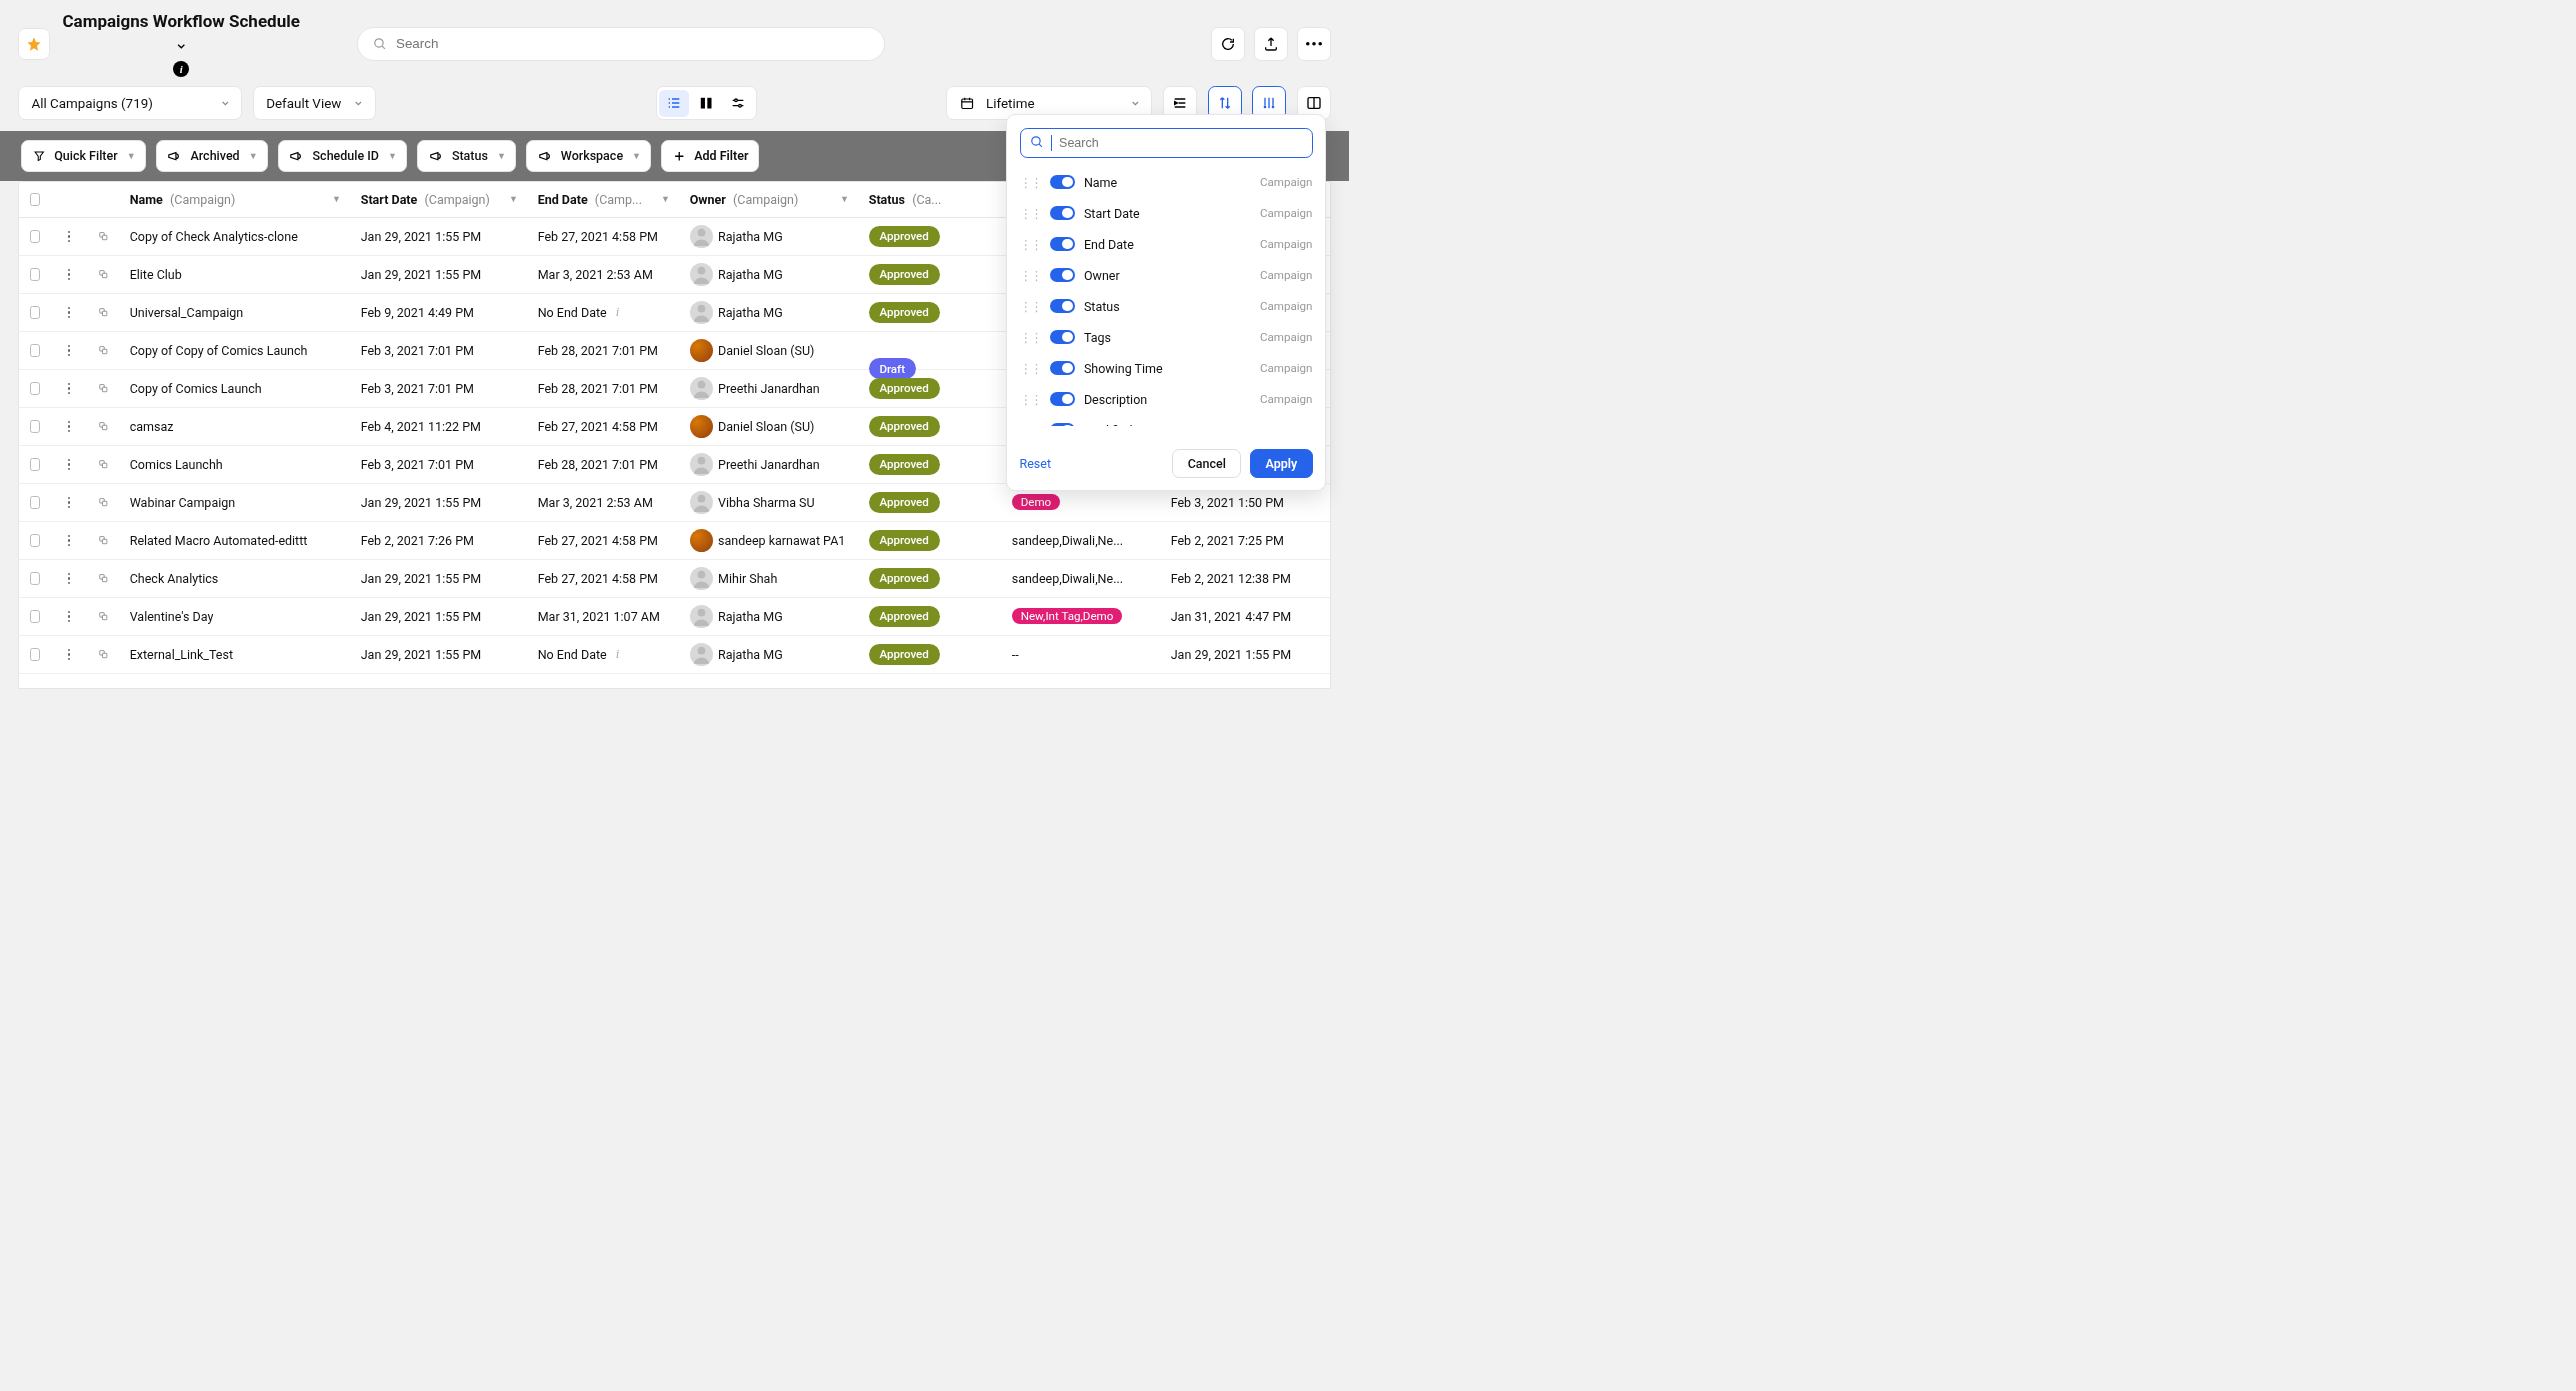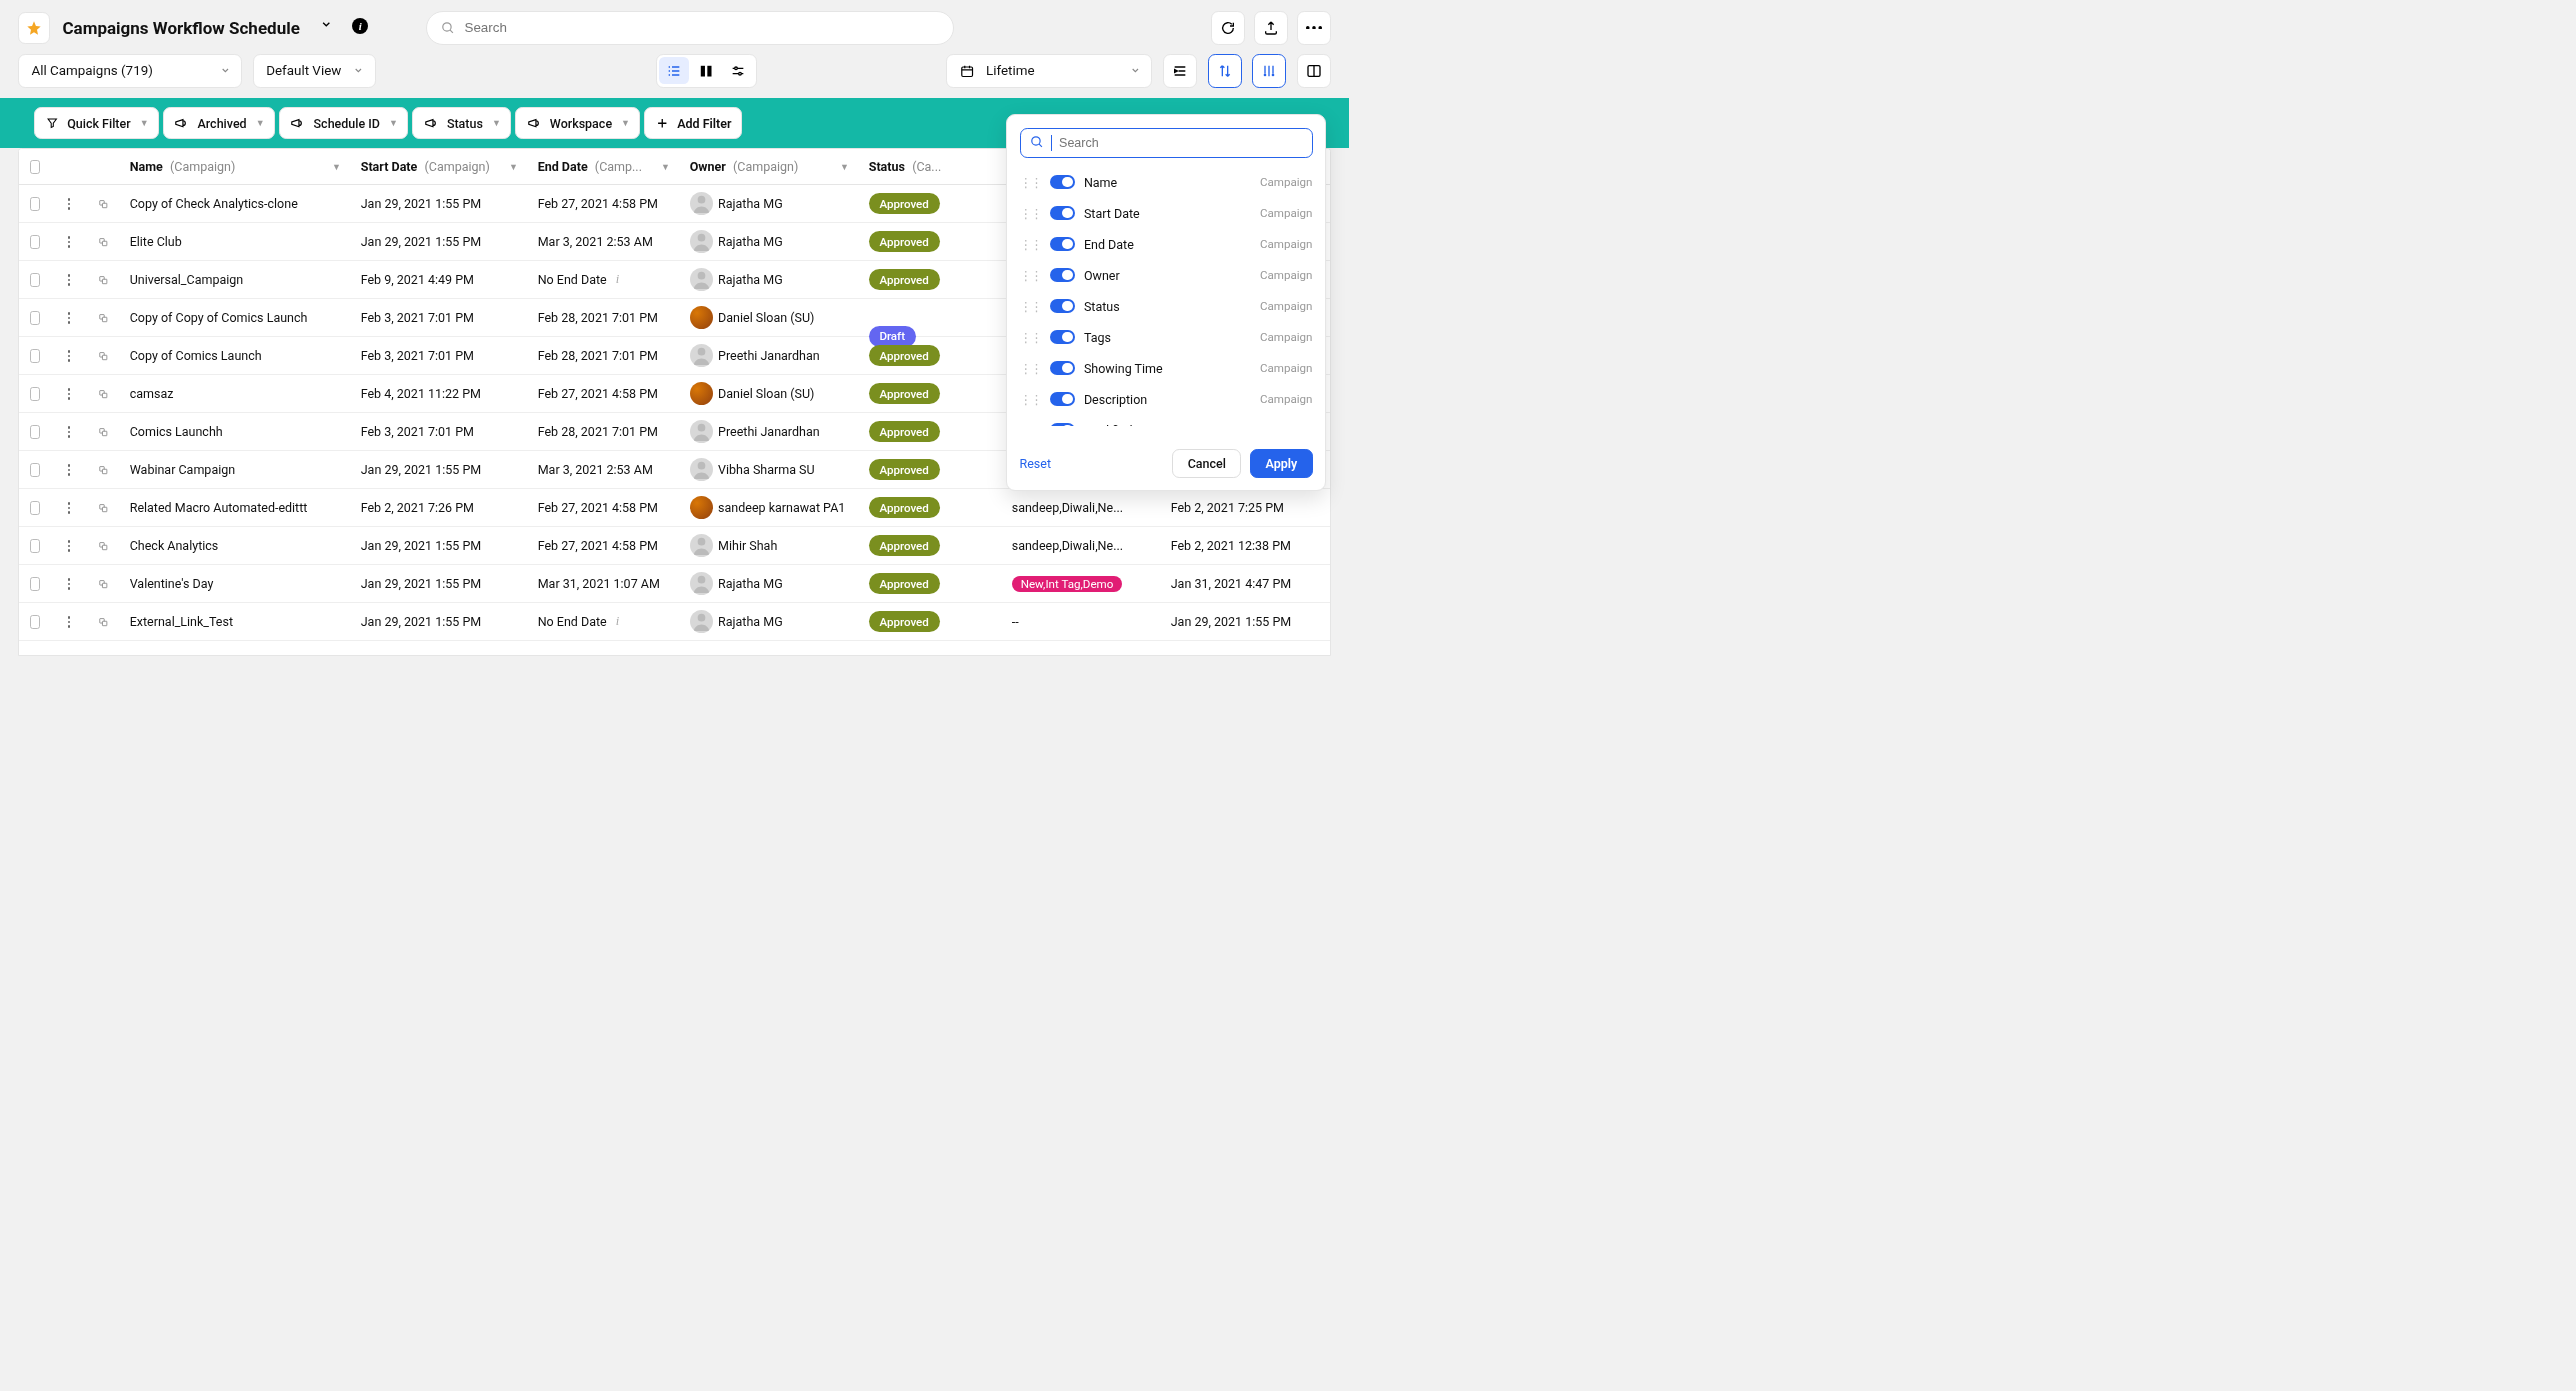--- a/index.html
+++ b/index.html
@@ -1,21 +1,21 @@
 <!DOCTYPE html>
 <html style="font-size:14.3px"><head>
 <meta charset="utf-8">
 <style>
 * { box-sizing: border-box; margin: 0; padding: 0; }
 body { font-family: -apple-system, BlinkMacSystemFont, "Segoe UI", Roboto, sans-serif; background: #f1f1f1; color: #111; font-size: 12.5px; }
 .app { width: 1349px; height: 726px; background: #f1f1f1; position: relative; overflow: hidden; }
 
 .topbar { display: flex; align-items: center; padding: 10.7px 18px 9px; gap: 12.5px; }
 .star-btn { width: 32px; height: 32px; background: #fff; border: 0.9px solid #e5e5e5; border-radius: 7.2px; display: flex; align-items: center; justify-content: center; }
-.title-wrap { display: flex; align-items: flex-start; gap: 20px; }
+.title-wrap { display: flex; align-items: center; gap: 9px; flex-direction: column; }
 .page-title { font-size: 17px; font-weight: 700; }
 .chev { font-size: 10.7px; }
 .info-icon { width: 16px; height: 16px; background: #000; color: #fff; border-radius: 50%; display: flex; align-items: center; justify-content: center; font-size: 10.7px; font-weight: 700; font-style: italic; font-family: serif; }
 .search-wrap { flex: 1; max-width: 528px; margin-left: 45px; }
 .search-box { width: 100%; height: 34px; background: #fff; border: 0.9px solid #e5e5e5; border-radius: 18px; display: flex; align-items: center; padding: 0 14.3px; gap: 9px; }
 .search-box input { border: none; outline: none; flex: 1; font-size: 13.4px; }
 .topbar-right { display: flex; gap: 9px; margin-left: auto; }
 .icon-btn { width: 34px; height: 34px; background: #fff; border: 0.9px solid #e5e5e5; border-radius: 7.2px; display: flex; align-items: center; justify-content: center; }
 
 .controlbar { display: flex; align-items: center; padding: 0 18px 10.7px; gap: 10.7px; }
@@ -23,21 +23,21 @@
 .dropdown .chev { color: #888; }
 .viewswitch { background: #fff; border: 0.9px solid #e5e5e5; border-radius: 7.2px; height: 34px; display: flex; align-items: center; padding: 2.7px; gap: 1.8px; }
 .viewswitch .seg { width: 30px; height: 27px; display: flex; align-items: center; justify-content: center; border-radius: 5.4px; }
 .viewswitch .seg.active { background: #e6edff; }
 .lifetime { min-width: 206px; justify-content: flex-start; }
 .lifetime .chev { margin-left: auto; }
 .sq-btn { width: 34px; height: 34px; background: #fff; border: 0.9px solid #e5e5e5; border-radius: 7.2px; display: flex; align-items: center; justify-content: center; }
 .sq-btn.blue { border-color: #2563eb; }
 .spacer { flex: 1; }
 
-.filterbar { background: #14b8a6; padding: 9px 34px; display: flex; gap: 4px; align-items: center; }
+.filterbar { background: #737373; padding: 9px 21px; display: flex; gap: 10px; align-items: center; }
 .filter-chip { background: #fff; border: 0.9px solid #e5e5e5; border-radius: 7.2px; height: 32px; display: flex; align-items: center; padding: 0 9px 0 10.7px; gap: 9px; font-size: 12.5px; font-weight: 500; }
 .filter-chip .tri { color: #999; font-size: 9px; }
 .add-filter { font-weight: 600; }
 
 .table-wrap { background: #fff; margin: 0 18px; border: 0.9px solid #e5e5e5; border-radius: 3.6px 3.6px 0 0; height: 508px; overflow: hidden; position: relative; }
 .thead { display: flex; border-bottom: 0.9px solid #e5e5e5; height: 36px; align-items: center; background: #fff; }
 .th, .td { padding: 0 10.7px; display: flex; align-items: center; gap: 5.4px; }
 .col-check { width: 32px; justify-content: center; }
 .col-actions { width: 36px; justify-content: center; }
 .col-link { width: 32px; justify-content: center; }

